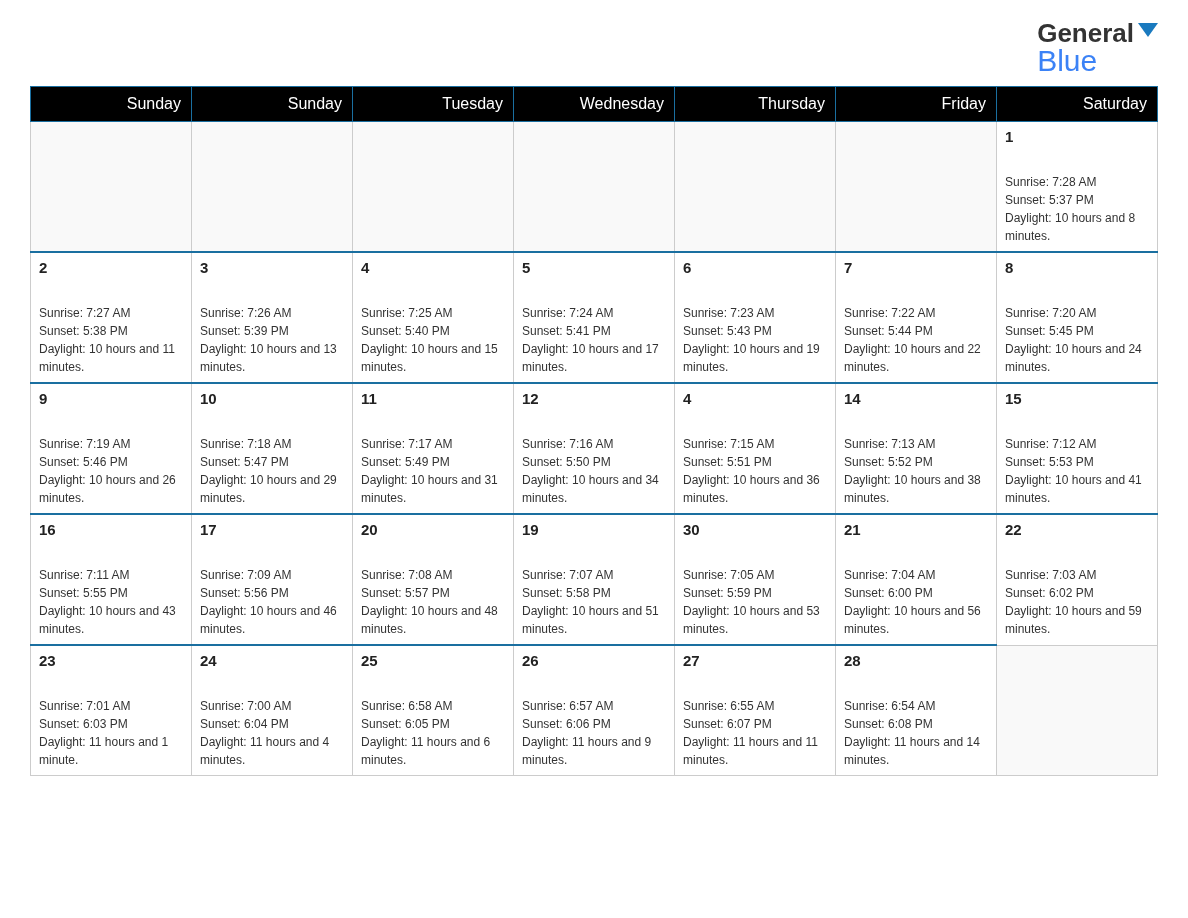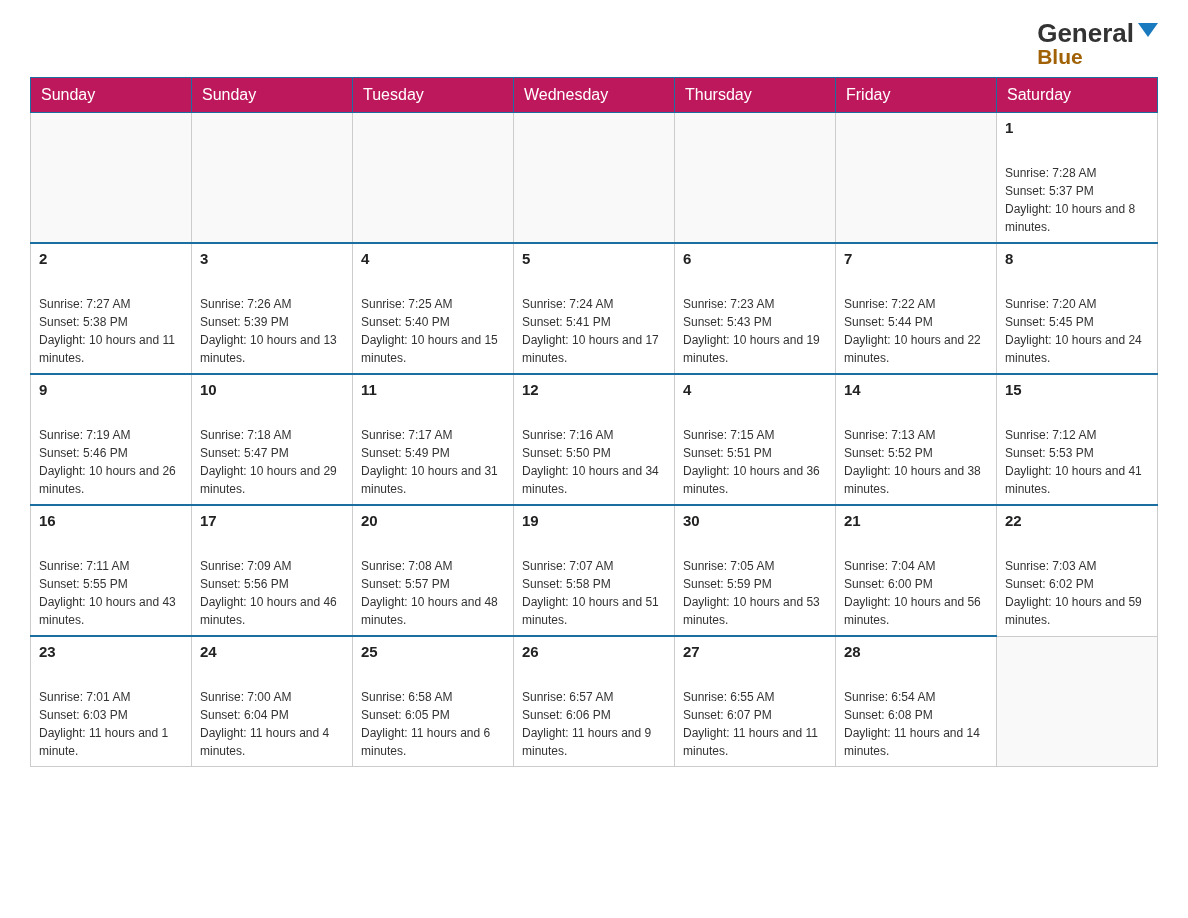--- a/index.html
+++ b/index.html
@@ -21,23 +21,23 @@
       flex-direction: column;
       align-items: flex-start;
     }
     .logo-text-general {
       font-size: 26px;
       font-weight: bold;
       color: #333;
       line-height: 1;
     }
     .logo-text-blue {
-      font-size: 21px;
-      font-weight: bold;
-      color: #a16207;
+      font-size: 30px;
+      font-weight: normal;
+      color: #3b82f6;
       line-height: 1;
     }
     .logo-icon {
       display: inline-block;
       width: 0;
       height: 0;
       border-left: 10px solid transparent;
       border-right: 10px solid transparent;
       border-top: 14px solid #1a7abf;
       margin-left: 4px;
@@ -62,26 +62,26 @@
       font-size: 20px;
       color: #444;
       margin-top: 4px;
     }
     .calendar {
       width: 100%;
       border-collapse: collapse;
       margin-top: 10px;
     }
     .calendar th {
-      background-color: #be185d;
+      background-color: #000000;
       color: #fff;
       font-size: 16px;
       font-weight: normal;
       padding: 8px 10px;
-      text-align: left;
+      text-align: right;
       border: 1px solid #1a6fa0;
     }
     .calendar td {
       vertical-align: top;
       border: 1px solid #ccc;
       padding: 6px 8px;
       width: 14.28%;
       min-height: 110px;
       font-size: 12.5px;
       color: #333;

